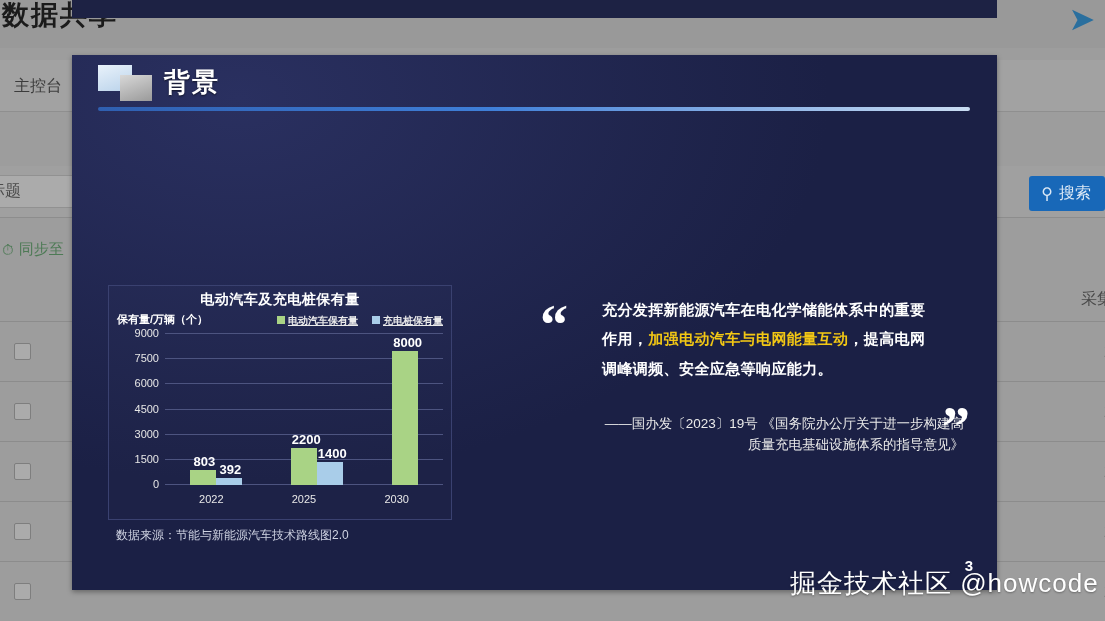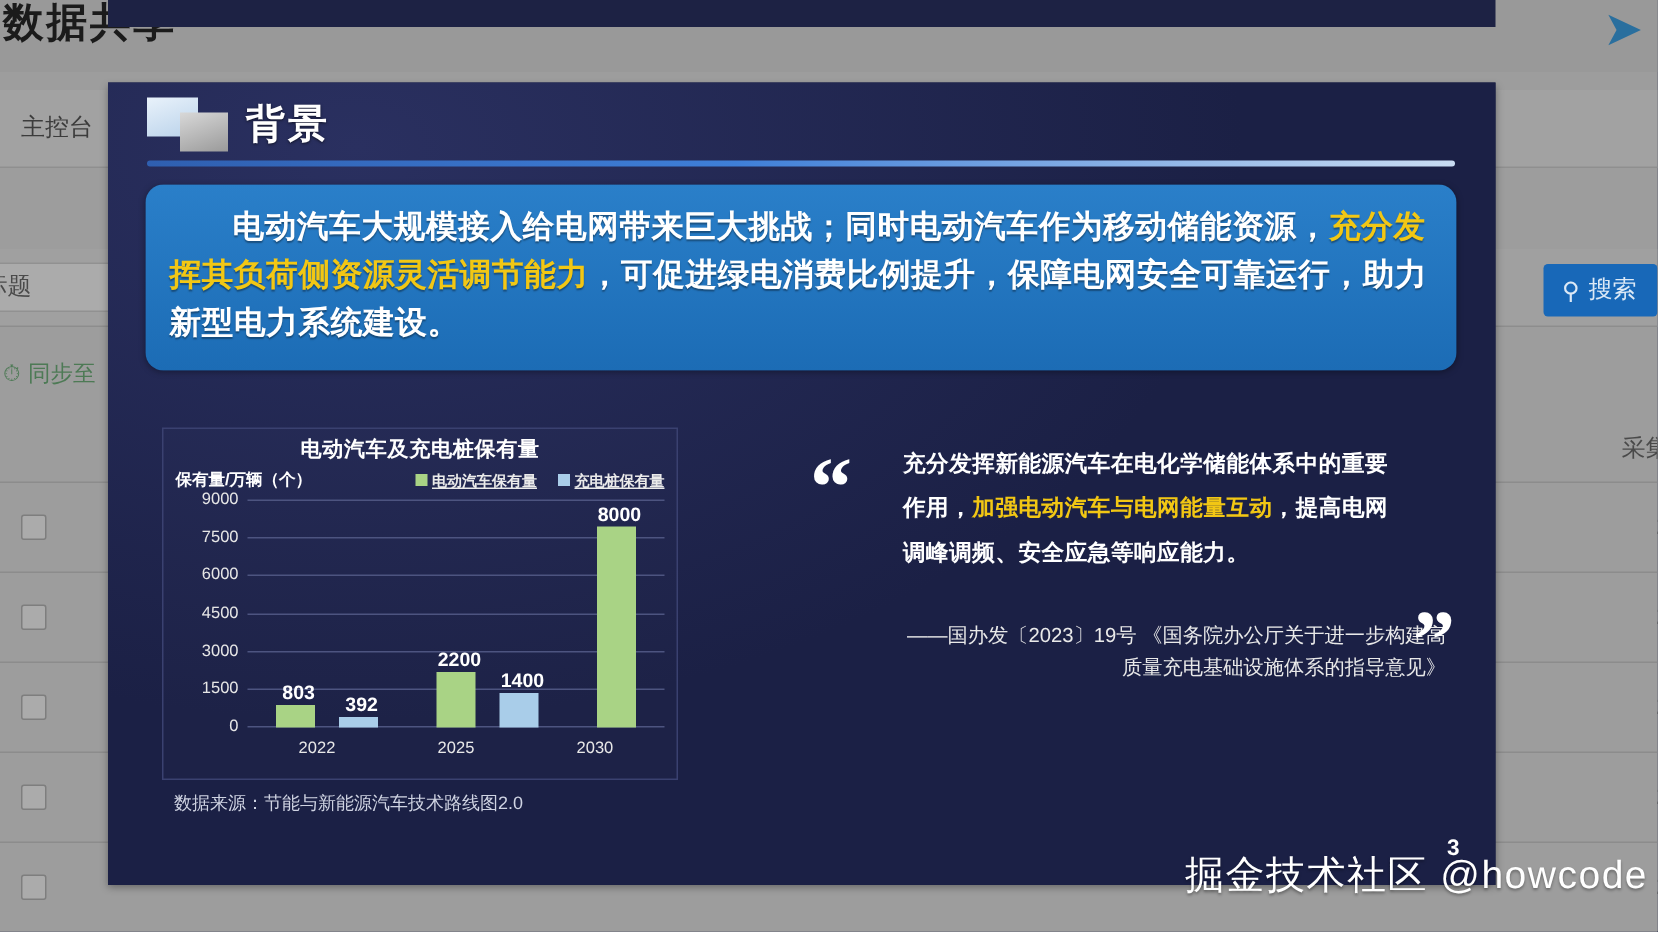--- a/index.html
+++ b/index.html
@@ -140,21 +140,21 @@
     position: absolute; left: 0; right: 0; height: 1px; background: #4d5480;
   }
   .ytick {
     position: absolute; right: 100%; margin-right: 6px;
     transform: translateY(-50%); color: #e6e6e6; font-size: 11px; white-space: nowrap;
   }
   .groups {
     position: absolute; inset: 0; display: flex;
     justify-content: space-around; align-items: flex-end;
   }
-  .grp { display: flex; align-items: flex-end; gap: 16px; position: relative; height: 100%; }
+  .grp { display: flex; align-items: flex-end; gap: 0px; position: relative; height: 100%; }
   .bar { width: 26px; position: relative; }
   .bar .val {
     position: absolute; bottom: 100%; left: 50%; transform: translateX(-42%);
     color: #ffffff; font-size: 13px; font-weight: 700; white-space: nowrap;
     margin-bottom: 1px;
   }
   .bar.a { background: #a9d385; }
   .bar.b { background: #a9cde9; }
   .xlabels {
     position: absolute; left: 56px; right: 8px; bottom: 14px;
@@ -255,23 +255,20 @@
 
     <div class="sl-head">
       <span class="sq-icon">
         <span class="sq1"></span>
           <span class="sq2"></span>
       </span>
       <span class="sl-title">背景</span>
     </div>
     <div class="sl-rule"></div>
 
-    <div class="callout">
-      <p><span>电动汽车大规模接入给电网带来巨大挑战；同时电动汽车作为移动储能资源，</span><span class="hl-y">充分发挥其负荷侧资源灵活调节能力</span><span>，可促进绿电消费比例提升，保障电网安全可靠运行，助力新型电力系统建设。</span></p>
-    </div>
 
     <div class="chart-panel">
       <div class="ch-title">电动汽车及充电桩保有量</div>
       <div class="ch-ylabel">保有量/万辆（个）</div>
 
       <div class="ch-legend">
         <span>
           <span class="sw" style="background:#a9d385"></span><span>电动汽车保有量</span>
         </span>
         <span>

